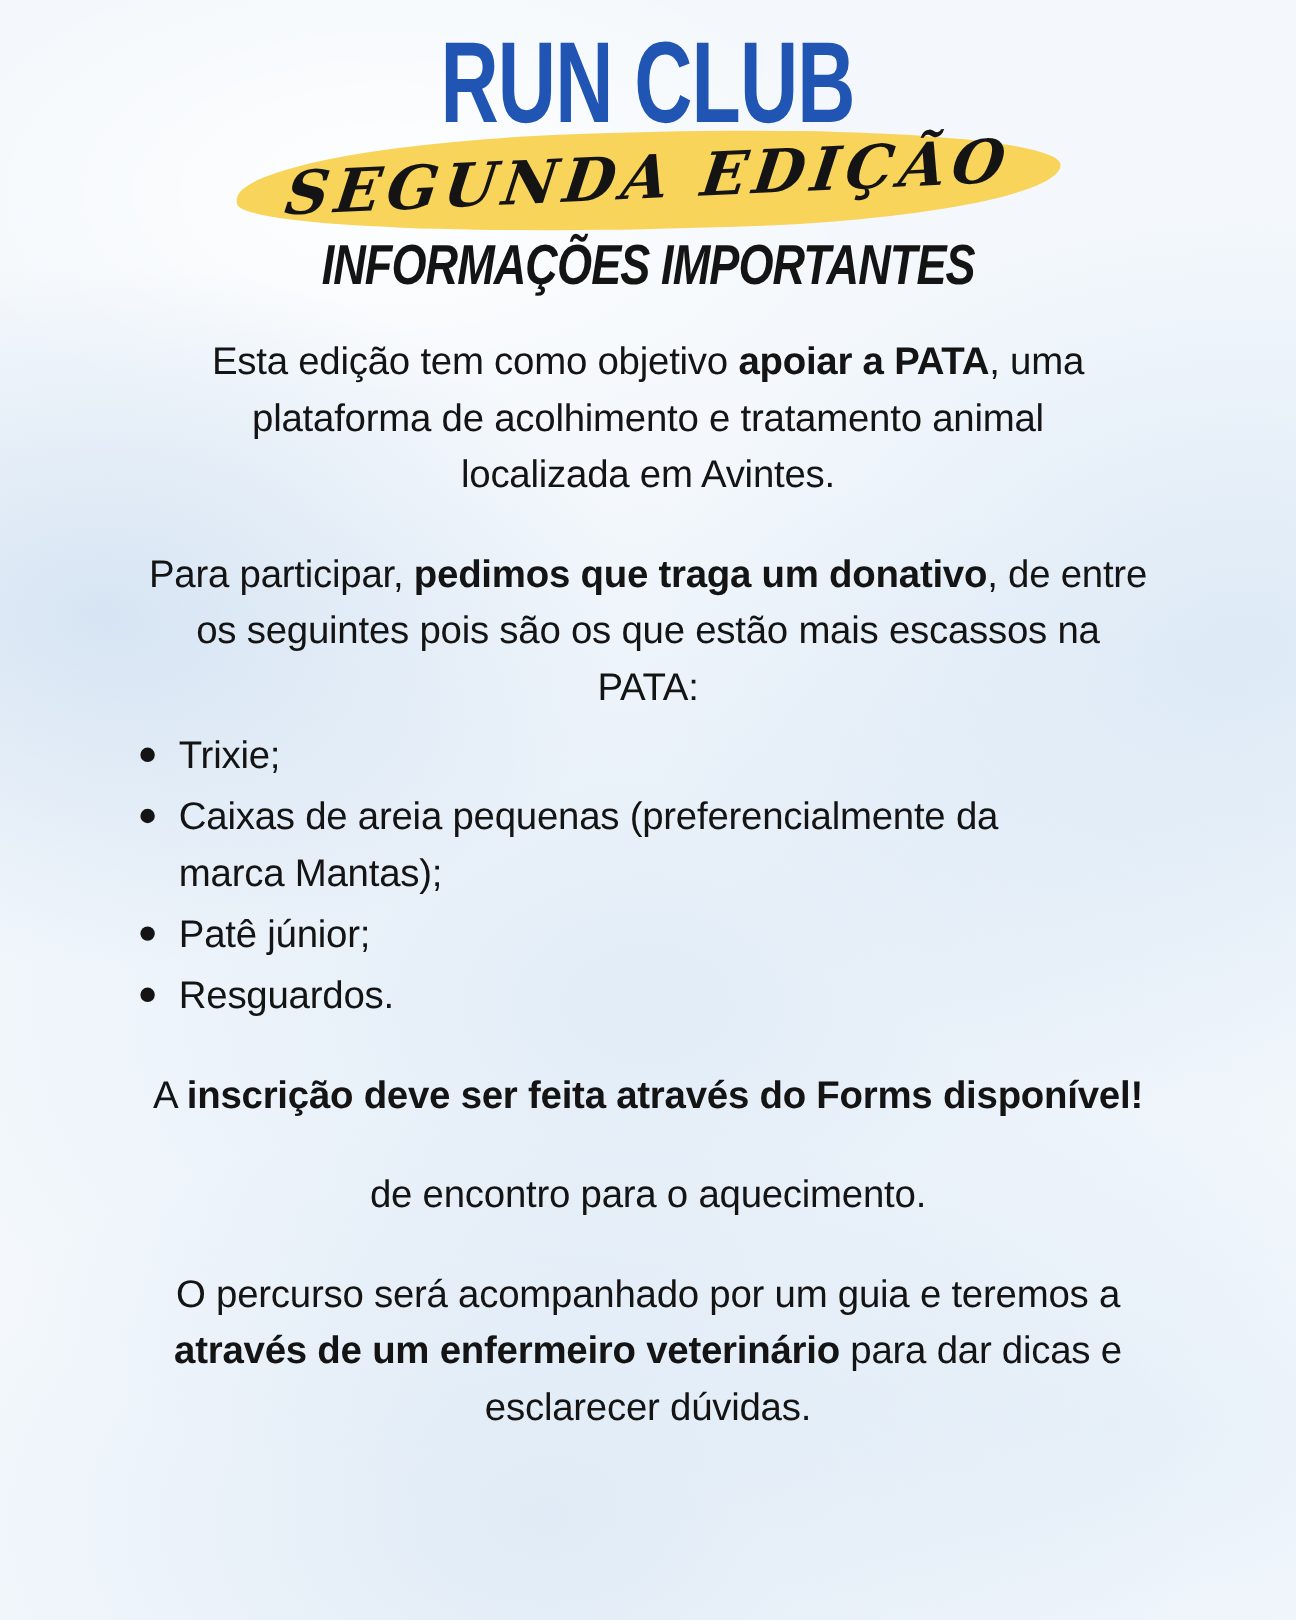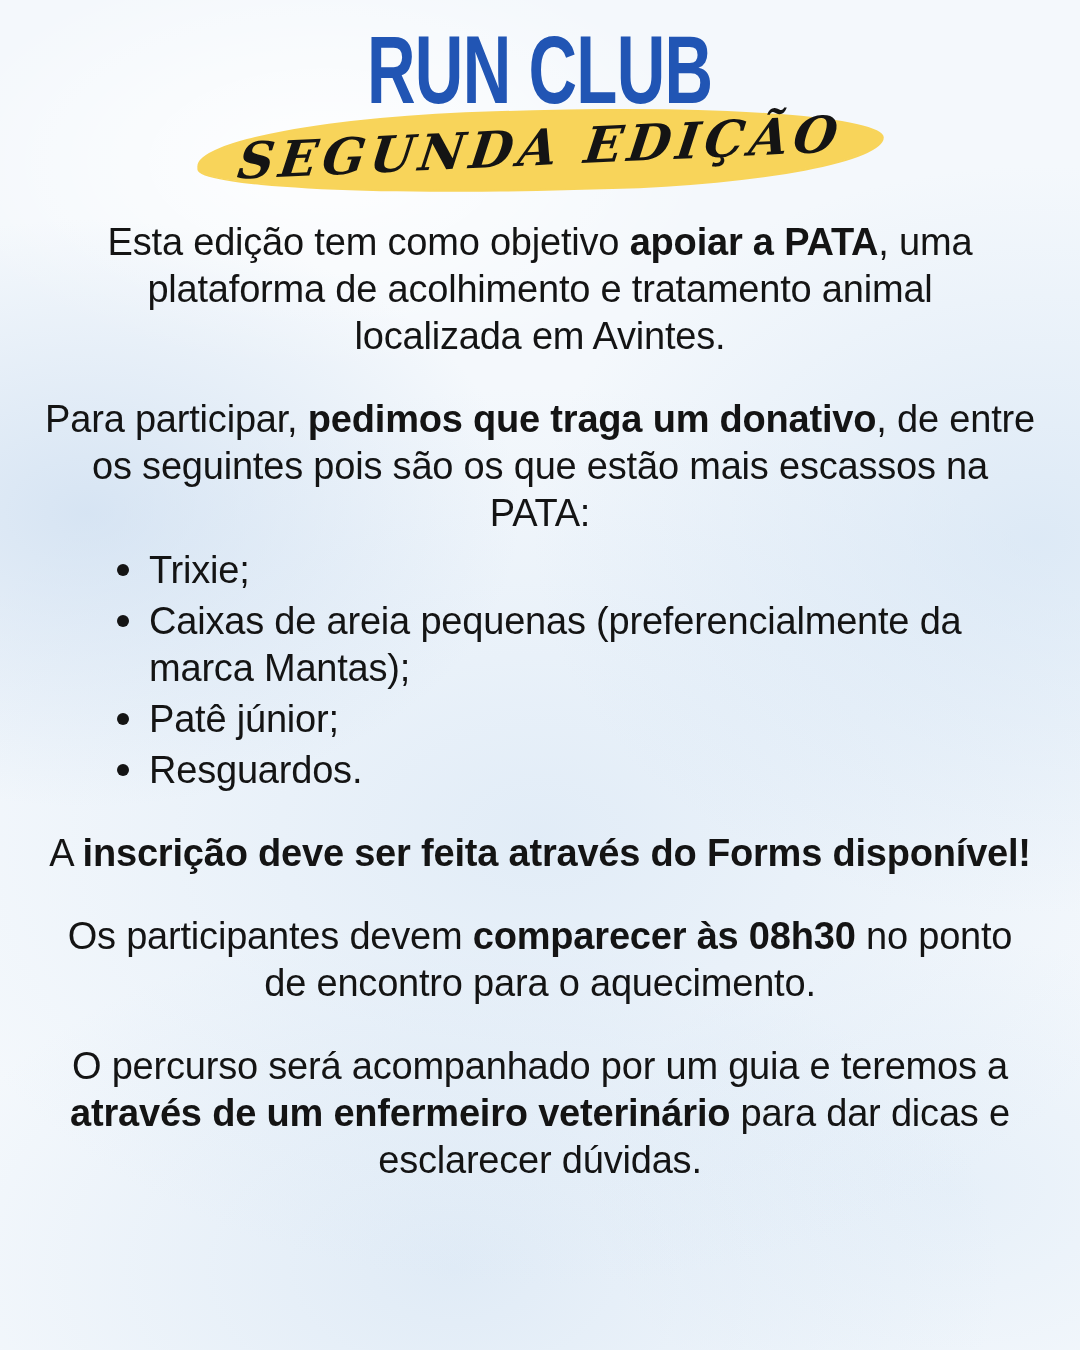--- a/index.html
+++ b/index.html
@@ -65,21 +65,21 @@
     font-size:47px;
     letter-spacing:-1px;
     transform:scaleX(.80);
     transform-origin:50% 50%;
     white-space:nowrap;
   }
 
   
   .content {
     padding:14px 40px 0;
-    font-size:38px;
+    font-size:32px;
     line-height:47px;
     letter-spacing:-.2px;
     text-align:center;
   }
   .section { margin-top:36px; }
   .section:first-child { margin-top:16px; }
   .tline { min-height:47px; }
   .b { font-weight:bold; }
 
   ul.donation-list {
@@ -106,20 +106,23 @@
 
   <div class="header">
     <div>
       <span class="title">RUN CLUB</span>
     </div>
     <div class="subtitle-row">
       <span class="subtitle-highlight">
         <span class="subtitle">SEGUNDA EDIÇÃO</span>
       </span>
     </div>
+    <div class="heading-row">
+      <span class="heading">INFORMAÇÕES IMPORTANTES</span>
+    </div>
   </div>
 
   <div class="content">
 
     <div class="section">
         <div class="tline"><span>Esta edição tem como objetivo </span><span class="b">apoiar a PATA</span><span>, uma</span></div>
         <div class="tline"><span>plataforma de acolhimento e tratamento animal</span></div>
         <div class="tline"><span>localizada em Avintes.</span></div>
       </div>
 
@@ -144,21 +147,20 @@
           <div class="tline"><span>Resguardos.</span></div>
         </li>
       </ul>
 
 
     <div class="section">
         <div class="tline"><span>A </span><span class="b">inscrição deve ser feita através do Forms disponível!</span></div>
       </div>
 
     <div class="section">
-        <div class="tline"><span>Os participantes devem </span><span class="b">comparecer às 08h30</span><span> no ponto</span></div>
         <div class="tline"><span>de encontro para o aquecimento.</span></div>
       </div>
 
     <div class="section">
         <div class="tline"><span>O percurso será acompanhado por um guia e teremos a</span></div>
         <div class="tline"><span class="b">através de um enfermeiro veterinário</span><span> para dar dicas e</span></div>
         <div class="tline"><span>esclarecer dúvidas.</span></div>
       </div>
 
   </div>

